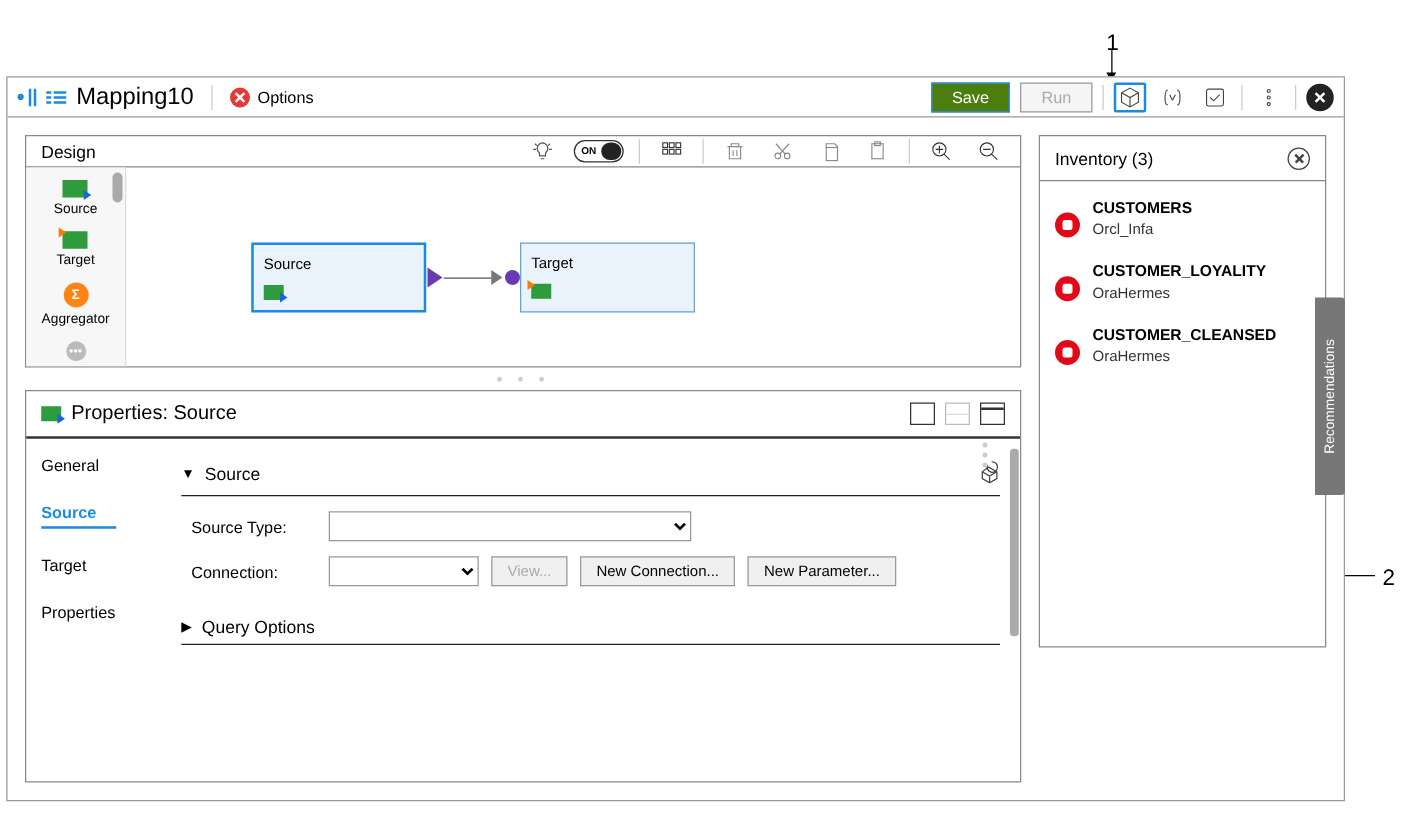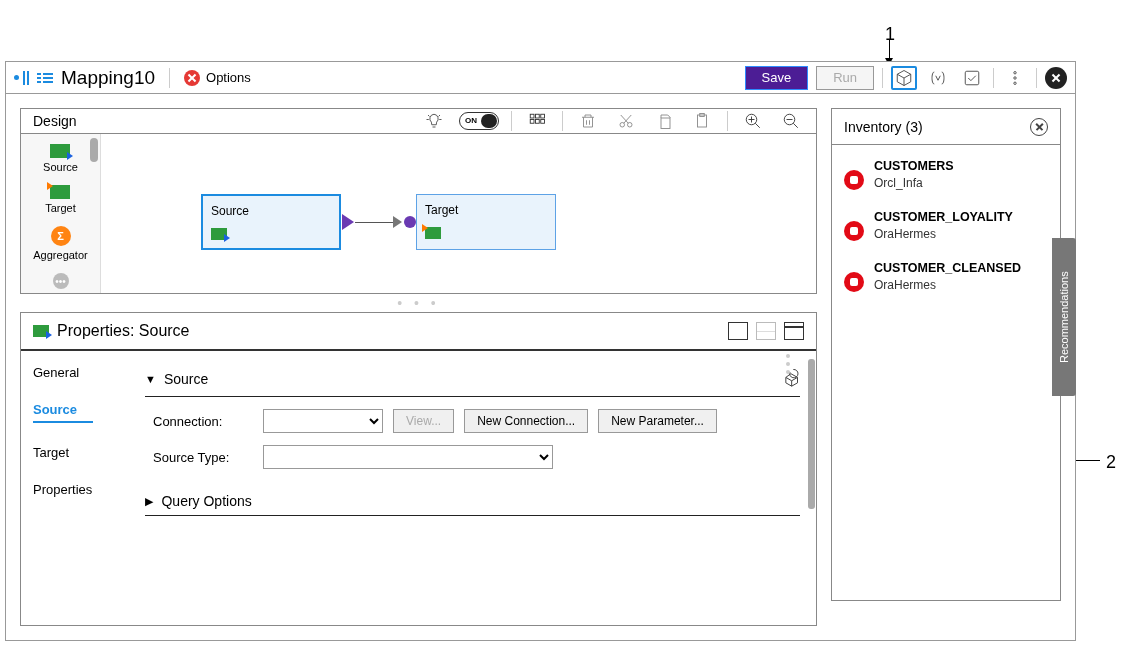--- a/index.html
+++ b/index.html
@@ -22,21 +22,21 @@
   .title-icon-list::before { content:""; position:absolute; left:0; top:2px; width:4px; height:2px; background:#1b8be0; box-shadow: 0 4px 0 #1b8be0, 0 8px 0 #1b8be0; }
   .title-icon-list::after { content:""; position:absolute; left:6px; top:2px; width:10px; height:2px; background:#1b8be0; box-shadow: 0 4px 0 #1b8be0, 0 8px 0 #1b8be0; }
   .title-text { font-size: 19px; font-weight: normal; }
   .title-sep { width:1px; height:20px; background:#ccc; margin: 0 6px; }
   .status-invalid { display:flex; align-items:center; gap:6px; font-size:13px; }
   .status-invalid .x { width:16px; height:16px; border-radius:50%; background:#e53935; position:relative; }
   .status-invalid .x::before, .status-invalid .x::after { content:""; position:absolute; left:3px; top:7px; width:10px; height:2px; background:#fff; transform: rotate(45deg); }
   .status-invalid .x::after { transform: rotate(-45deg); }
   .titlebar-spacer { flex: 1; }
   .btn { height: 24px; padding: 0 16px; font-size: 13px; border: 1px solid #999; background: #f5f5f5; cursor: pointer; display:flex; align-items:center; }
-  .btn.primary { background: #4c1d95; border-color: #2d8cff; color: #fff; text-align: right; }
+  .btn.primary { background: #4d7c0f; border-color: #2d8cff; color: #fff; text-align: right; }
   .btn.disabled { color: #aaa; }
   .icon-btn { width:26px; height:24px; display:flex; align-items:center; justify-content:center; cursor:pointer; }
   .icon-btn svg { width:18px; height:18px; stroke:#444; fill:none; stroke-width:1.2; }
   .icon-btn.highlighted-icon { border: 2px solid #1b8be0; border-radius: 2px; }
   .sep-v { width:1px; height:20px; background:#ccc; }
   .close-circle { width:22px; height:22px; border-radius:50%; background:#222; display:flex; align-items:center; justify-content:center; }
   .close-circle::before, .close-circle::after { content:""; position:absolute; width:10px; height:2px; background:#fff; transform:rotate(45deg); }
   .close-circle::after { transform:rotate(-45deg); }
   .close-circle { position: relative; }
 
@@ -109,21 +109,21 @@
   .form-row label { width:100px; }
   .form-row select { height:24px; border:1px solid #999; font-size:13px; background:#fff; }
   .form-row .w110 { width:120px; }
   .form-row .w280 { width:290px; }
   .fbtn { height:24px; padding: 0 12px; border:1px solid #999; background:#f0f0f0; font-size:12px; cursor:pointer; }
   .fbtn.disabled { color:#aaa; }
   .props-scroll { position:absolute; right:1px; top:8px; width:7px; height:150px; background:#aaa; border-radius:3px; }
   .section-head.collapsed { border-bottom:1px solid #222; margin-top:18px; }
 
   
-  .inv-panel { height: 493px; display:flex; flex-direction:column; }
+  .inv-panel { height: 410px; display:flex; flex-direction:column; }
   .inv-header { height:36px; padding: 0 12px; display:flex; align-items:center; justify-content:space-between; border-bottom:1px solid #888; font-size:14px; }
   .inv-close { width:18px; height:18px; border:1.5px solid #444; border-radius:50%; display:flex; align-items:center; justify-content:center; position:relative; }
   .inv-close::before, .inv-close::after { content:""; position:absolute; width:9px; height:1.5px; background:#444; transform:rotate(45deg); }
   .inv-close::after { transform:rotate(-45deg); }
   .inv-body { padding: 14px 12px; display:flex; flex-direction:column; gap:20px; }
   .inv-item { display:flex; gap:10px; align-items:flex-end; }
   .inv-icon { width:20px; height:20px; border-radius:50%; background:#e20a16; display:flex; align-items:center; justify-content:center; flex-shrink:0; }
   .inv-icon::after { content:""; width:8px; height:8px; background:#fff; border-radius:2px; }
   .inv-text .name { font-size:12.5px; font-weight:bold; }
   .inv-text .sub { font-size:12px; color:#333; margin-top:3px; }
@@ -314,29 +314,29 @@
               <span>Source</span>
               <div class="spacer"></div>
               <span class="cube-refresh">
                 <svg viewBox="0 0 24 24">
                     <path d="M16 3 A5 5 0 1 1 12 6"></path>
                     <path d="M13 8 L21 12.5 L21 19 L14 23 L7 19 L7 12.5 Z M7 12.5 L14 16.5 L21 12.5 M14 16.5 V23"></path>
                   </svg>
               </span>
             </div>
             <div class="form-row">
+              <label>Source Type:</label>
+              <select class="w280"></select>
+            </div>
+            <div class="form-row">
               <label>Connection:</label>
               <select class="w110"></select>
               <button class="fbtn disabled">View...</button>
               <button class="fbtn">New Connection...</button>
               <button class="fbtn">New Parameter...</button>
-            </div>
-            <div class="form-row">
-              <label>Source Type:</label>
-              <select class="w280"></select>
             </div>
             <div class="section-head collapsed">
               <span class="caret">▶</span>
               <span>Query Options</span>
             </div>
           </div>
         </div>
       </div>
 
     </div>

